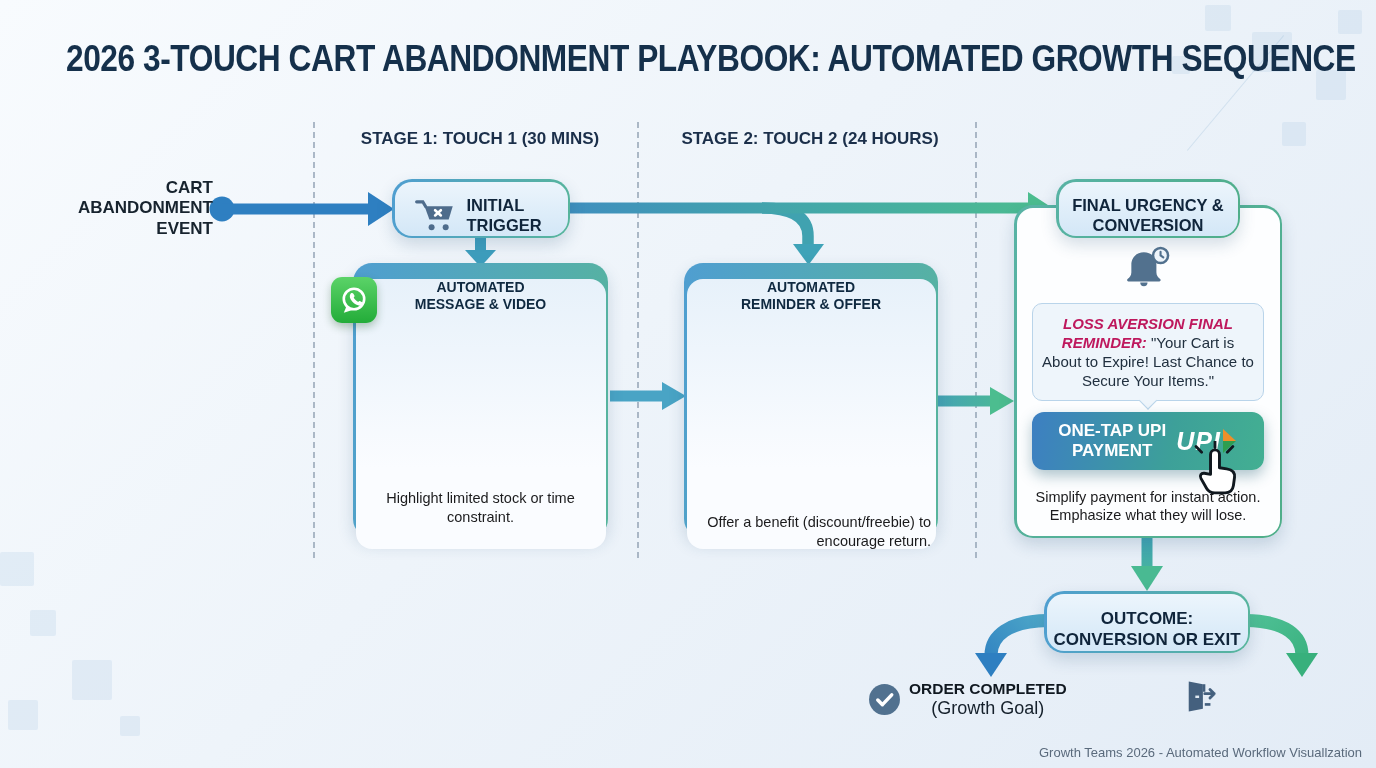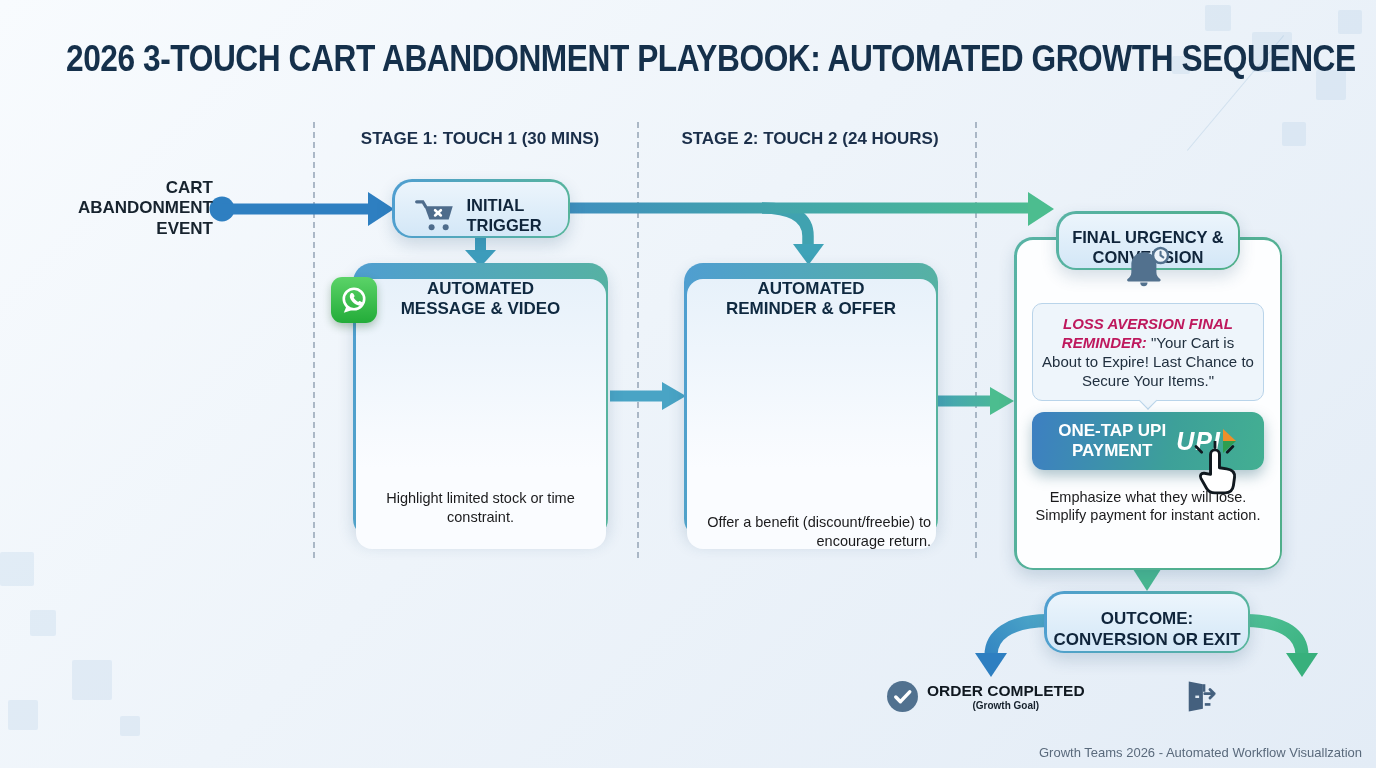--- a/index.html
+++ b/index.html
@@ -11,24 +11,24 @@
   .divider{position:absolute;top:122px;height:436px;width:0;border-left:2px dashed #9aa9ba;opacity:.8;z-index:0;}
   #arrows{position:absolute;left:0;top:0;z-index:1;pointer-events:none;}
   .title{position:absolute;left:66px;top:38px;font-size:36px;font-weight:bold;color:#15304b;
     white-space:nowrap;transform:scaleX(.88);transform-origin:left top;letter-spacing:-.5px;z-index:2;}
   .stage-label{position:absolute;top:129px;width:300px;text-align:center;font-size:17px;font-weight:bold;color:#1b2f4a;z-index:2;}
   .event-label{position:absolute;left:58px;top:178px;width:155px;text-align:right;font-size:17px;font-weight:bold;color:#17232e;line-height:1.2;z-index:2;}
   .gwrap{position:absolute;box-sizing:border-box;padding:2.5px;border-radius:20px;
     background:linear-gradient(100deg,#4f9ed1 0%,#57b59b 100%);box-shadow:0 7px 16px rgba(35,75,115,.18);z-index:2;}
   .gwrap>.in{width:100%;height:100%;box-sizing:border-box;border-radius:17px;
     background:linear-gradient(180deg,#ecf5fc 0%,#d3e7f7 100%);display:flex;align-items:flex-end;justify-content:center;}
-  .gwrap.green{background:linear-gradient(115deg,#58b3a5 0%,#4fae89 100%);margin-top:32px;}
+  .gwrap.green{background:linear-gradient(115deg,#58b3a5 0%,#4fae89 100%);}
   .card{border-radius:19px;}
   .card>.in{border-radius:16px;background:linear-gradient(180deg,#e7f1fa 0%,#fafcff 70%);display:block;}
-  .card-title{font-size:17px;font-weight:bold;color:#0f2940;text-align:center;line-height:1.22;margin-top:13px;}
+  .card-title{font-size:14px;font-weight:bold;color:#0f2940;text-align:center;line-height:1.22;margin-top:13px;}
   .hdr-label{font-size:16.5px;font-weight:bold;color:#10253b;text-align:center;line-height:1.22;}
   .trigger-row{display:flex;align-items:center;gap:9px;}
   .vframe{position:absolute;background:#ffffff;border-radius:12px;padding:7px;box-sizing:border-box;box-shadow:0 4px 10px rgba(20,40,60,.22);}
   .video{position:relative;width:100%;height:100%;border-radius:9px;overflow:hidden;color:#fff;text-align:center;
     background:radial-gradient(90px 60px at 55% 18%,#6b5343 0%,rgba(60,48,40,.6) 55%,rgba(30,26,22,0) 100%),linear-gradient(180deg,#4a413a 0%,#2b2722 40%,#141210 100%);}
   .video.v2{background:radial-gradient(100px 70px at 60% 45%,#574a40 0%,rgba(50,44,38,.5) 60%,rgba(25,22,20,0) 100%),linear-gradient(180deg,#3c3631 0%,#211e1b 45%,#100f0e 100%);}
   .play-sm{position:absolute;left:10px;top:10px;width:26px;height:26px;border-radius:50%;background:rgba(48,48,48,.8);display:flex;align-items:center;justify-content:center;}
   .play-lg{position:absolute;left:50%;top:18px;transform:translateX(-50%);width:40px;height:40px;border-radius:50%;background:rgba(255,255,255,.34);display:flex;align-items:center;justify-content:center;}
   .tri{width:0;height:0;border-style:solid;}
   .tri.sm{border-width:5.5px 0 5.5px 9px;border-color:transparent transparent transparent #fff;margin-left:2px;}
@@ -51,21 +51,21 @@
     background:linear-gradient(100deg,#3d7fc2 0%,#3da099 60%,#43af92 100%);box-shadow:0 6px 14px rgba(30,90,110,.35);
     display:flex;align-items:center;justify-content:center;gap:10px;border:none;cursor:pointer;}
   .upi-label{font-size:17px;font-weight:bold;color:#fff;line-height:1.2;text-align:center;}
   .upi-logo{display:flex;align-items:center;gap:2px;}
   .upi-word{font-size:25px;font-weight:800;font-style:italic;color:#fff;letter-spacing:1px;}
   .hand{position:absolute;left:1190px;top:441px;width:50px;height:58px;z-index:5;}
   .s3-caption{position:absolute;left:1022px;top:488px;width:252px;text-align:center;font-size:14.5px;color:#1b1b1d;line-height:1.25;z-index:3;}
   .result{position:absolute;display:flex;align-items:center;gap:8px;z-index:2;}
   .result .txt{text-align:center;}
   .result .t1{font-size:15.5px;font-weight:bold;color:#101820;}
-  .result .t2{font-size:10px;color:#15202b;font-weight:bold;}
+  .result .t2{font-size:18px;color:#15202b;}
   .footer{position:absolute;right:14px;bottom:8px;font-size:13px;color:#5a6a7c;z-index:2;}
 </style>
 </head>
 <body>
 
 <div id="canvas">
 
   <div>
     <div class="sq" style="left:1205px;top:5px;width:26px;height:26px;"></div>
     <div class="sq" style="left:1252px;top:32px;width:40px;height:40px;"></div>
@@ -266,34 +266,34 @@
       </svg>
     </span>
   </button>
   <div class="hand">
     <svg width="50" height="58" viewBox="0 0 44 52">
       <path d="M10 10 L5 5 M22 6 L22 0 M33 10 L38 5" stroke="#10181f" stroke-width="2.5" stroke-linecap="round" fill="none"></path>
       <path d="M18 12 a4 4 0 0 1 8 0 v12 l6.5 1 c5 .8 7.5 3.4 7 7.6 l-1 7.4 c-.6 4-3 6.5-7.5 6.5 h-9 c-3.5 0-6-1.3-7.6-4.2 l-5-8.8 c-1.4-2.6.2-5 3-4.6 l5.6 1 z" fill="#ffffff" stroke="#10181f" stroke-width="2.6" stroke-linejoin="round"></path>
     </svg>
   </div>
   <div class="s3-caption">
+    <div>Simplify payment for instant action.</div>
     <div>Emphasize what they will lose.</div>
-    <div>Simplify payment for instant action.</div>
   </div>
 
   <div class="gwrap" style="left:1044px;top:591px;width:206px;height:62px;">
     <div class="in">
       <div class="hdr-label" style="font-size:17px;">
         <span>OUTCOME:</span><br>
         <span>CONVERSION OR EXIT</span>
       </div>
     </div>
   </div>
 
-  <div class="result" style="left:886px;top:680px;">
+  <div class="result" style="left:868px;top:680px;">
     <svg width="33" height="33" viewBox="0 0 32 32">
       <circle cx="16" cy="16" r="15" fill="#51718f"></circle>
       <path d="M9.5 16.5 l4.5 4.5 9-9.5" stroke="#fff" stroke-width="3.4" fill="none" stroke-linecap="round" stroke-linejoin="round"></path>
     </svg>
     <div class="txt">
       <div class="t1">ORDER COMPLETED</div>
       <div class="t2">(Growth Goal)</div>
     </div>
   </div>
 

